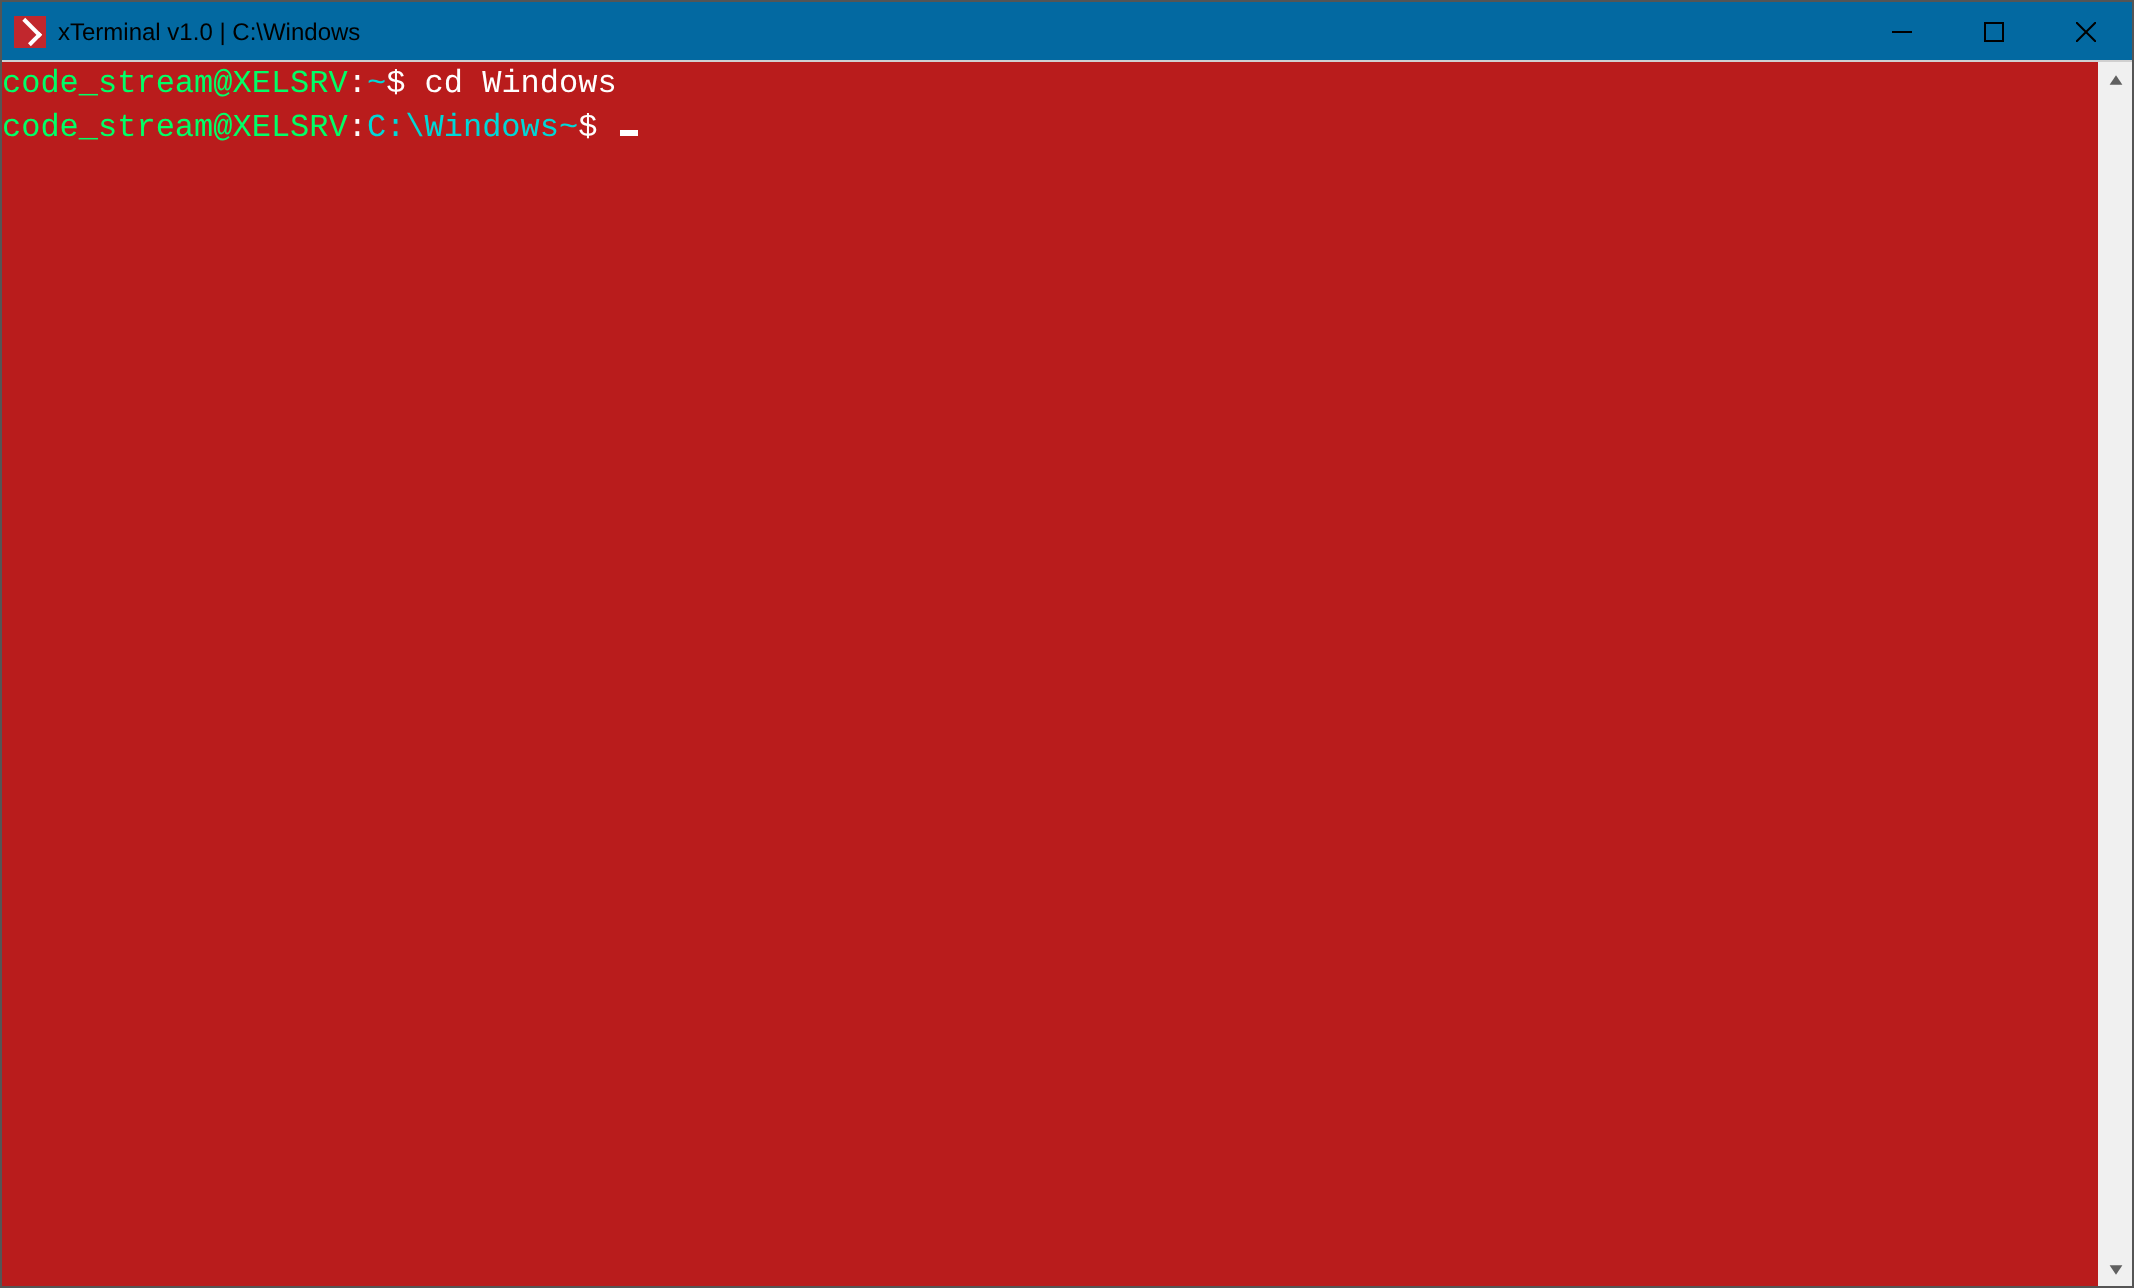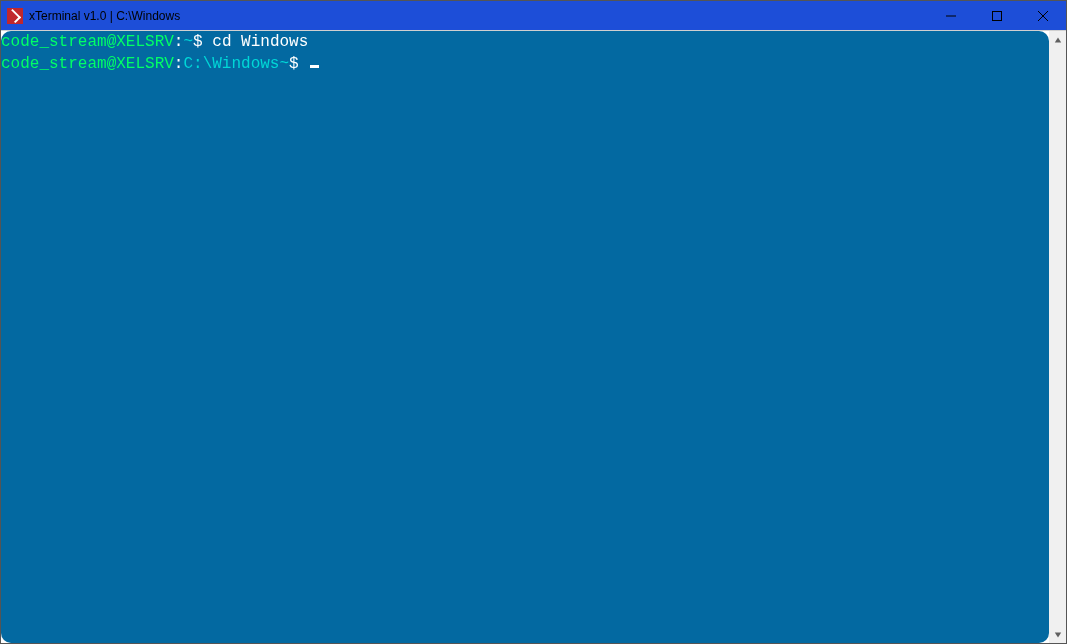--- a/index.html
+++ b/index.html
@@ -18,21 +18,21 @@
       width: 1067px;
       height: 644px;
       display: flex;
       flex-direction: column;
       border: 1px solid #555;
       background: #ffffff;
     }
     
     .titlebar {
       height: 30px;
-      background: #1d4ed8;
+      background: #0369a1;
       display: flex;
       align-items: center;
       flex-shrink: 0;
       border-bottom: 1px solid #d0d0d0;
     }
     .titlebar-icon {
       width: 16px;
       height: 16px;
       margin-left: 6px;
       margin-right: 6px;
@@ -79,29 +79,28 @@
       fill: none;
     }
     
     .client-area {
       flex: 1;
       display: flex;
       min-height: 0;
     }
     .terminal {
       flex: 1;
-      background: #0369a1;
+      background: #b91c1c;
       font-family: Consolas, "Courier New", monospace;
       font-size: 16px;
       line-height: 22px;
       color: #ffffff;
       padding: 0;
       white-space: pre;
       overflow: hidden;
-      border-radius: 10px;
     }
     .scrollbar {
       width: 17px;
       background: #f0f0f0;
       display: flex;
       flex-direction: column;
       flex-shrink: 0;
     }
     .scrollbar-btn {
       height: 17px;

